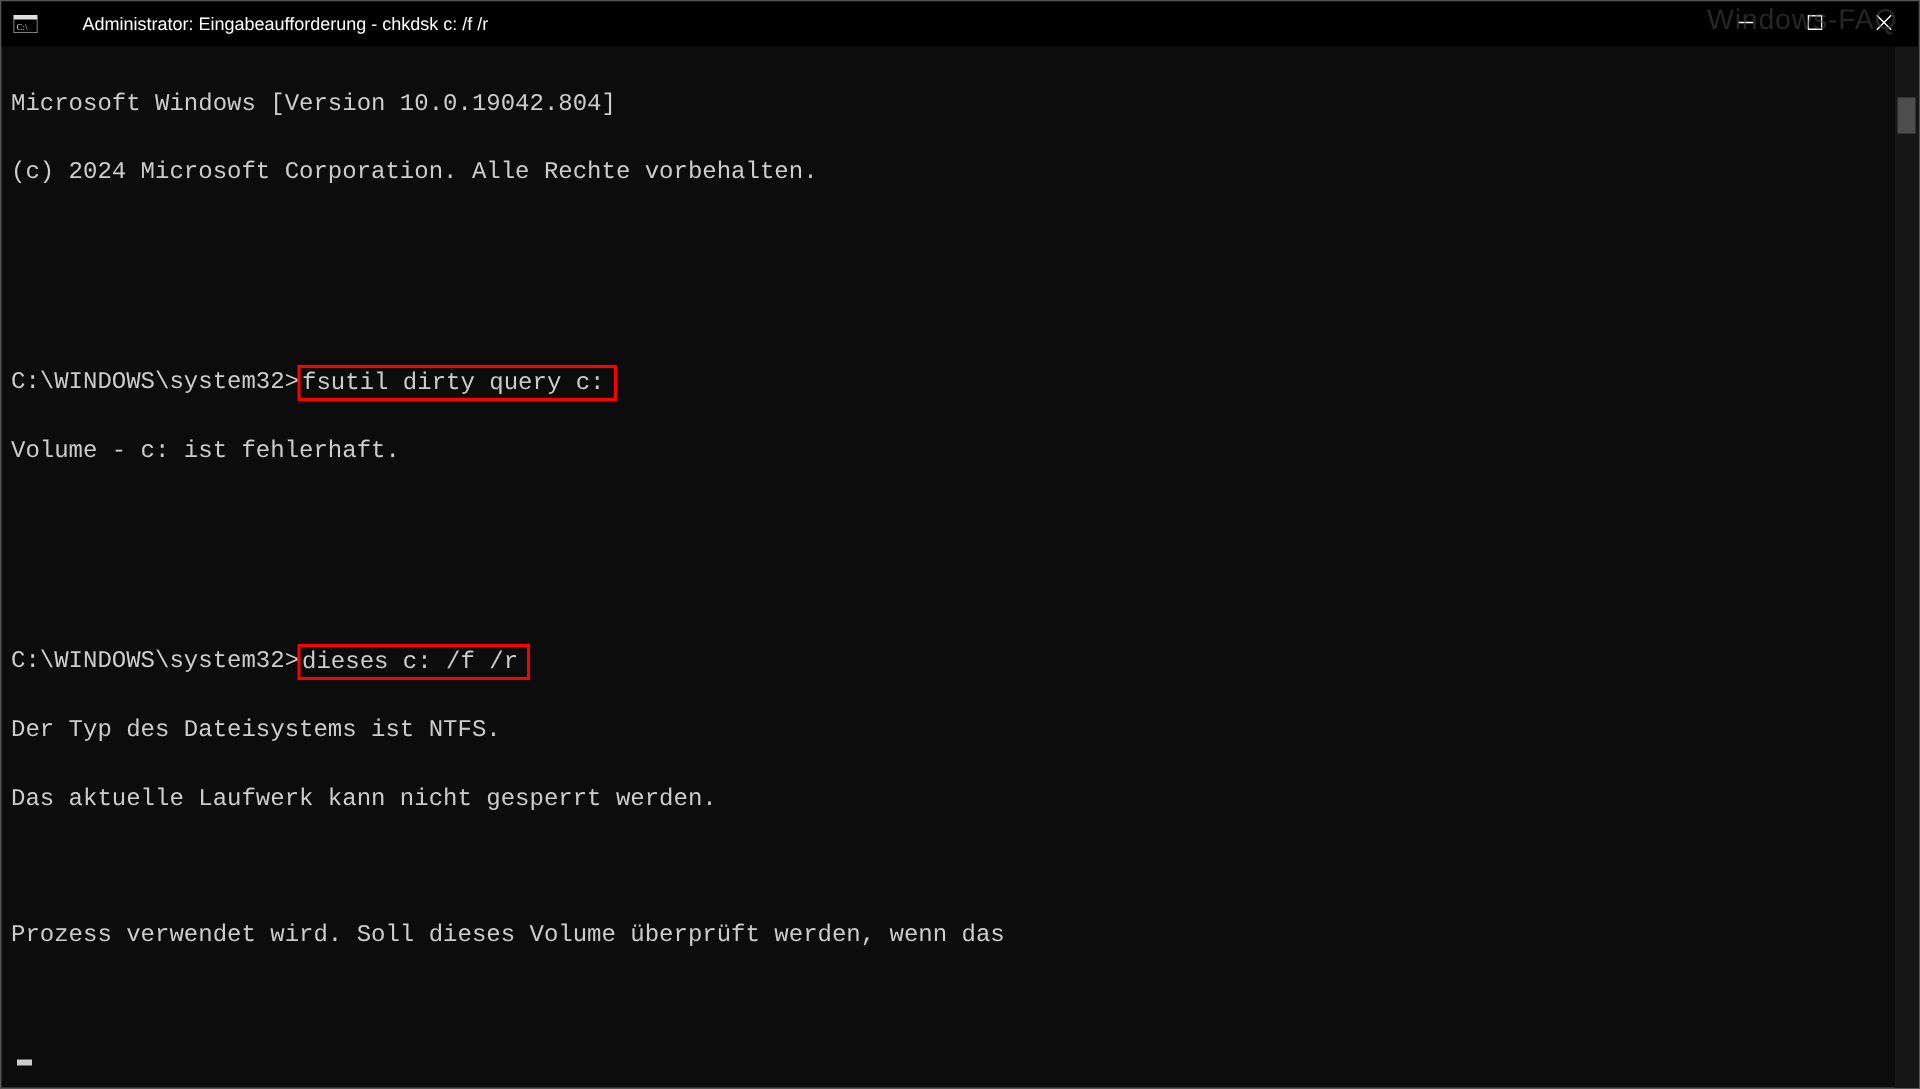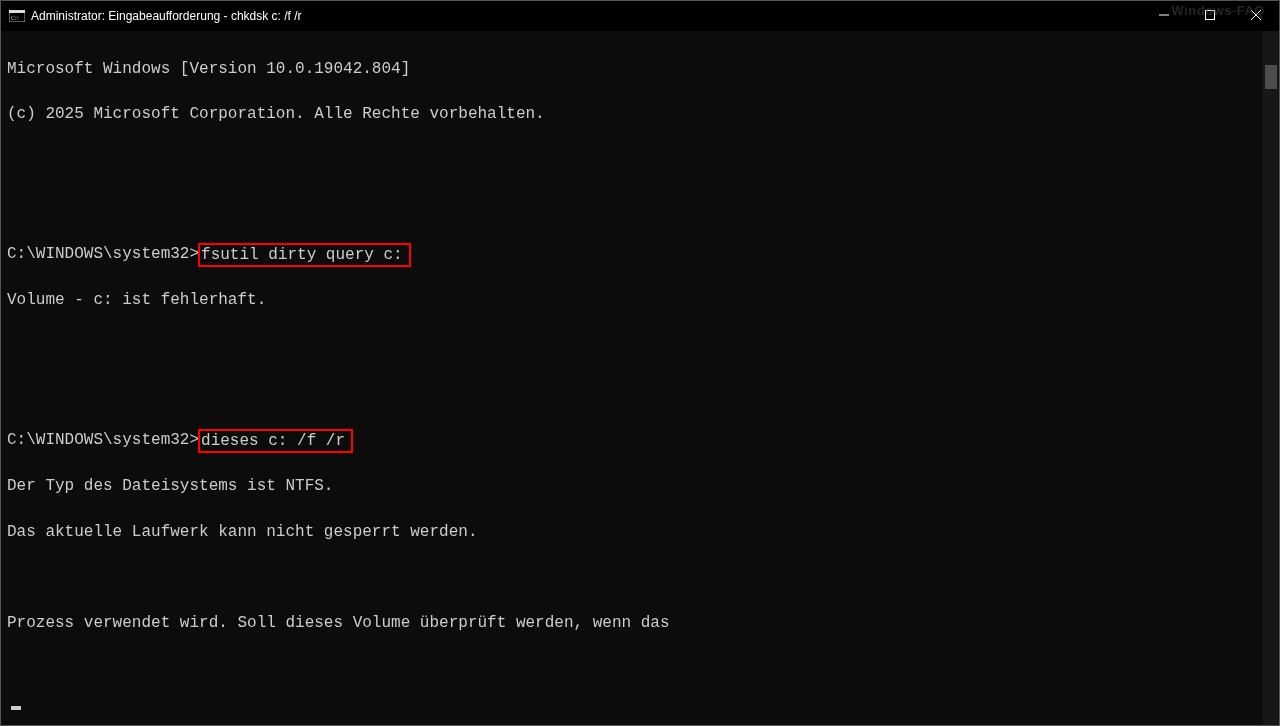--- a/index.html
+++ b/index.html
@@ -19,20 +19,21 @@
   .titlebar {
     height: 30px;
     background: #000;
     display: flex;
     align-items: center;
     padding-left: 8px;
     font-family: 'Segoe UI', Arial, sans-serif;
     font-size: 12px;
     color: #fff;
     user-select: none;
+    gap: 24px;
   }
 
   .titlebar .icon-wrap {
     width: 16px;
     height: 16px;
     margin-right: 6px;
     display: flex;
     align-items: center;
     justify-content: center;
   }
@@ -53,25 +54,24 @@
     justify-content: center;
     color: #fff;
   }
 
   .watermark {
     position: absolute;
     top: 2px;
     right: 14px;
     color: #464646;
     font-family: 'Segoe UI', Arial, sans-serif;
-    font-size: 13px;
+    font-size: 19px;
     letter-spacing: 0.5px;
     pointer-events: none;
     opacity: 0.55;
-    font-weight: bold;
   }
 
   .terminal-wrap {
     flex: 1 1 auto;
     position: relative;
     overflow: hidden;
   }
 
   .terminal {
     position: absolute;
@@ -163,21 +163,21 @@
             <line x1="10" y1="0" x2="0" y2="10" stroke="#fff" stroke-width="1"></line>
           </svg>
         </span>
       </div>
     </div>
   </div>
 
   <div class="terminal-wrap">
     <div class="terminal">
 <span class="line">Microsoft Windows [Version 10.0.19042.804]</span>
-<span class="line">(c) 2025 Microsoft Corporation. Alle Rechte vorbehalten.</span>
+<span class="line">(c) 2024 Microsoft Corporation. Alle Rechte vorbehalten.</span>
 <span class="line"> </span>
 <span class="prompt-line"><span class="prompt-text">C:\WINDOWS\system32&gt;</span><span class="cmd-highlight">fsutil dirty query c:</span></span>
 <span class="line">Volume - c: ist fehlerhaft.</span>
 <span class="line"> </span>
 <span class="prompt-line"><span class="prompt-text">C:\WINDOWS\system32&gt;</span><span class="cmd-highlight">dieses c: /f /r</span></span>
 <span class="line">Der Typ des Dateisystems ist NTFS.</span>
 <span class="line">Das aktuelle Laufwerk kann nicht gesperrt werden.</span>
 <span class="line"> </span>
 <span class="line">Prozess verwendet wird. Soll dieses Volume überprüft werden, wenn das</span>
 <span class="prompt-line"><span class="cursor"></span></span>

